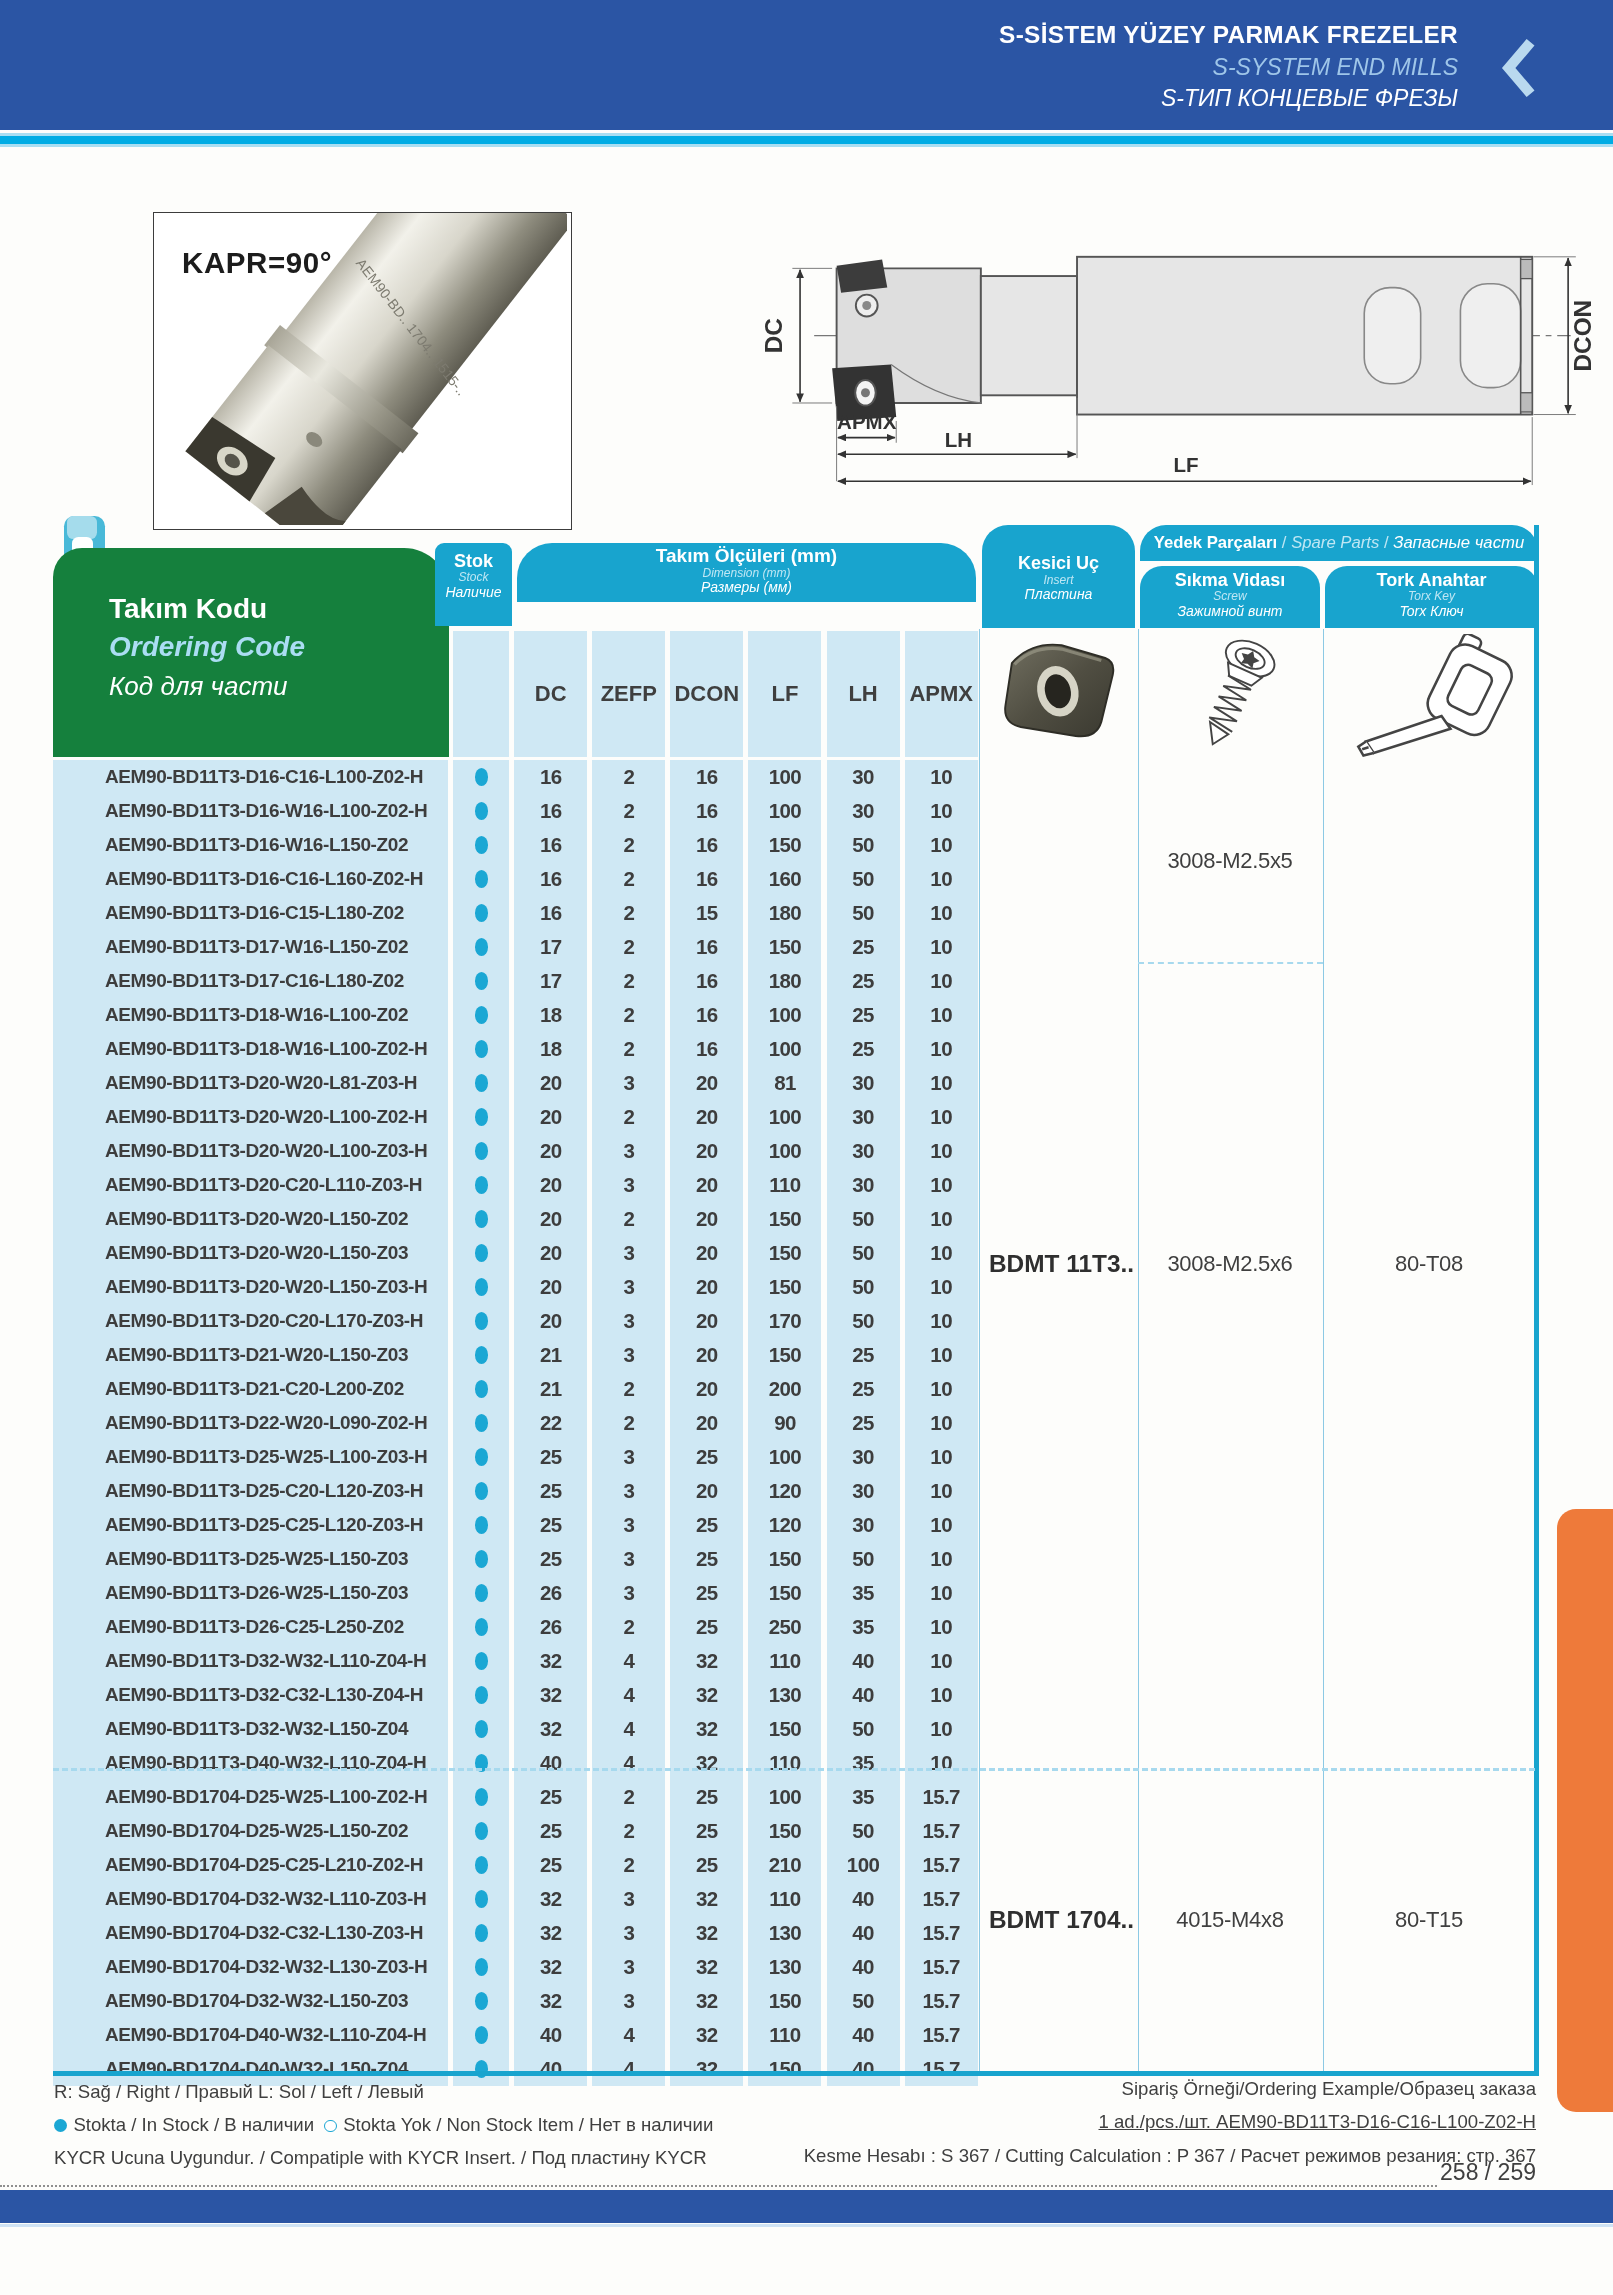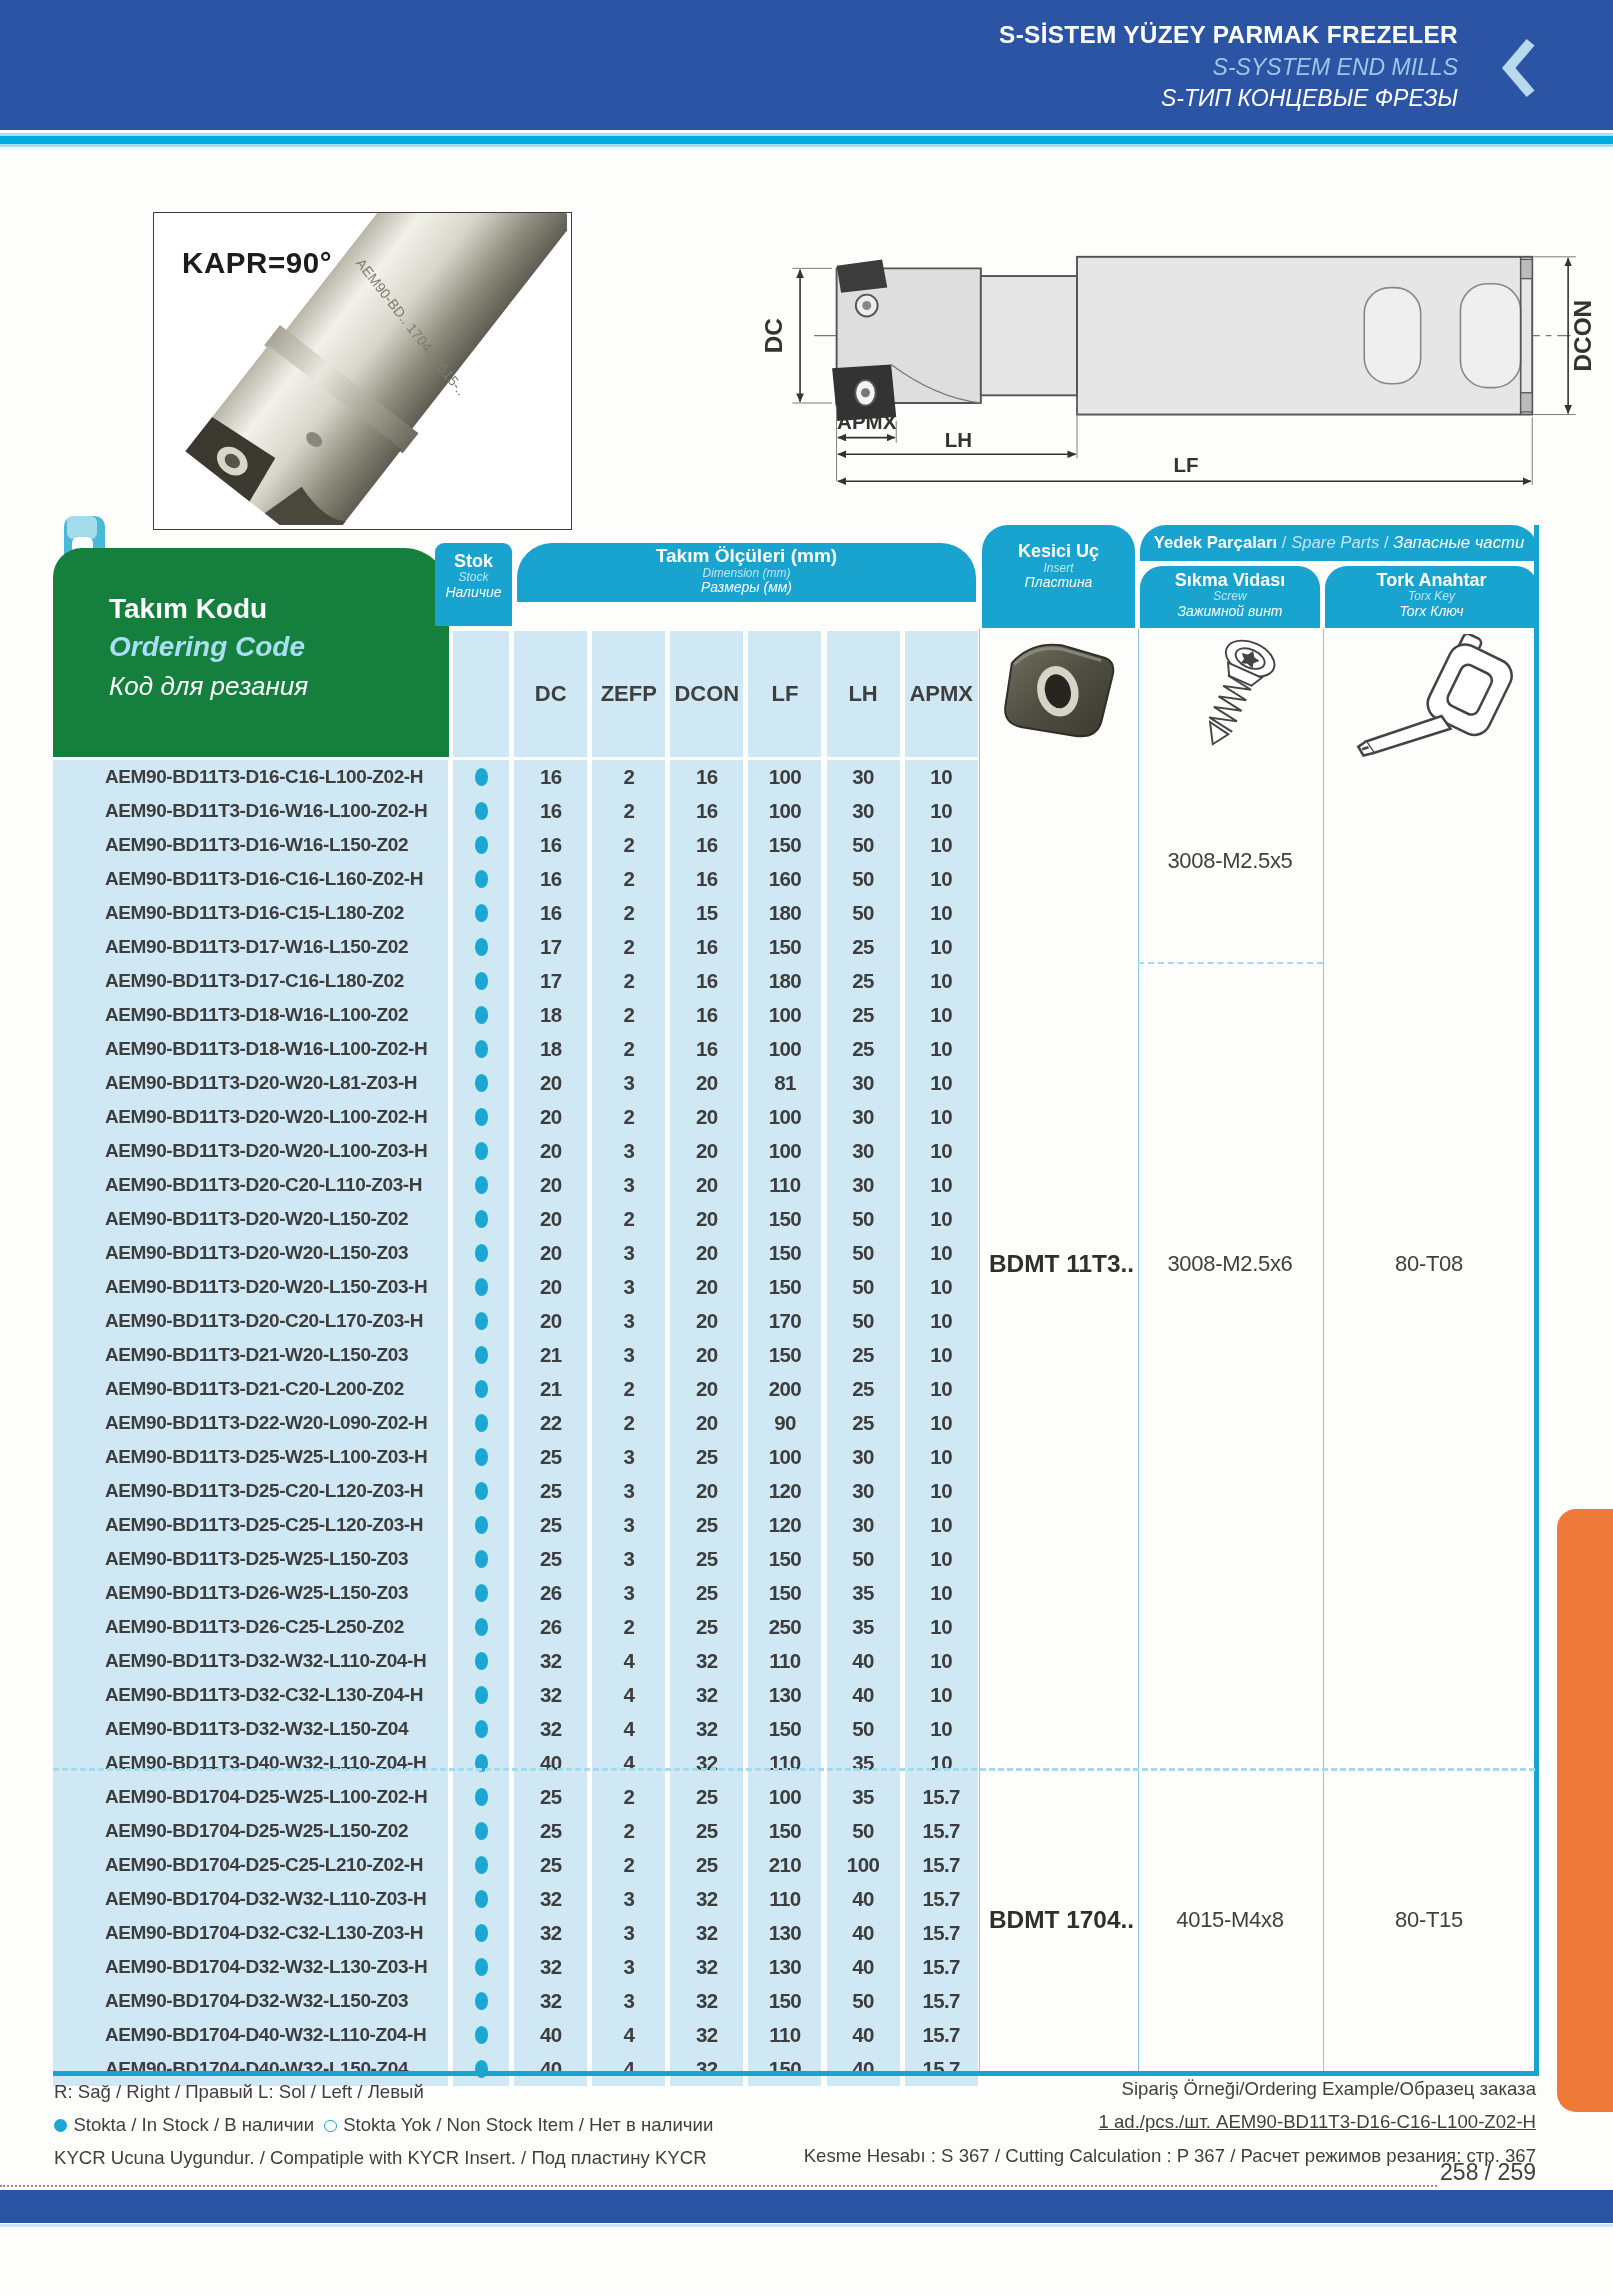--- a/index.html
+++ b/index.html
@@ -27,21 +27,21 @@
   .bookmark-cap{left:67px;top:516px;width:29.5px;height:23px;border-radius:6.4px;background:#a5dcec;}
   .bookmark-inner{left:72px;top:537px;width:20.5px;height:55px;border-radius:6.4px;background:#ffffff;}
   .code-box{left:53px;top:548px;width:396px;height:209px;background:#15803d;border-radius:29px 45px 0 0;text-align:center;}
   .code-box .t1{position:absolute;left:56px;top:45px;font-size:28px;font-weight:bold;color:#ffffff;}
   .code-box .t2{position:absolute;left:56px;top:83px;font-size:28px;font-weight:bold;font-style:italic;color:#abddf3;}
   .code-box .t3{position:absolute;left:56px;top:123px;font-size:26px;font-style:italic;color:#ffffff;}
 
   .teal{background:#18a4ce;color:#fff;text-align:center;}
   .h-stok{left:435px;top:543px;width:77px;height:83px;border-radius:9px 9px 0 0;padding-top:7.7px;box-sizing:border-box;}
   .h-dims{left:517px;top:543px;width:459px;height:59px;border-radius:35px 35px 0 0;padding-top:2px;box-sizing:border-box;}
-  .h-insert{left:982px;top:525px;width:153px;height:103px;border-radius:26px 26px 0 0;padding-top:16px;box-sizing:border-box;}
+  .h-insert{left:982px;top:525px;width:153px;height:103px;border-radius:26px 26px 0 0;padding-top:28px;box-sizing:border-box;}
   .h-yedek{left:1140px;top:525px;width:398px;height:36px;border-radius:26px 26px 0 0;font-size:16.7px;line-height:36px;}
   .h-screw{left:1140px;top:566px;width:180px;height:62px;border-radius:22px 22px 0 0;padding-top:3.8px;box-sizing:border-box;}
   .h-torx{left:1325px;top:566px;width:213px;height:62px;border-radius:22px 22px 0 0;padding-top:3.8px;box-sizing:border-box;}
   .hl1{font-size:18px;font-weight:bold;line-height:1.15;}
   .hl2{font-size:12px;font-style:italic;color:#bfe7f4;line-height:1.12;}
   .hl3{font-size:14px;font-style:italic;line-height:1.12;}
   .h-dims .hl1{font-size:19px;}
   .sep-lite{color:#bfe7f4;}
 
   
@@ -195,21 +195,21 @@
     </svg>
   </div>
 
   <div class="abs bookmark-outer"></div>
   <div class="abs bookmark-cap"></div>
   <div class="abs bookmark-inner"></div>
 
   <div class="abs code-box">
     <div class="t1">Takım Kodu</div>
     <div class="t2">Ordering Code</div>
-    <div class="t3">Код для резания</div>
+    <div class="t3">Код для части</div>
   </div>
 
   <div class="abs teal h-stok">
     <div class="hl1">Stok</div>
     <div class="hl2">Stock</div>
     <div class="hl3">Наличие</div>
   </div>
 
   <div class="abs teal h-dims">
     <div class="hl1">Takım Ölçüleri (mm)</div>

